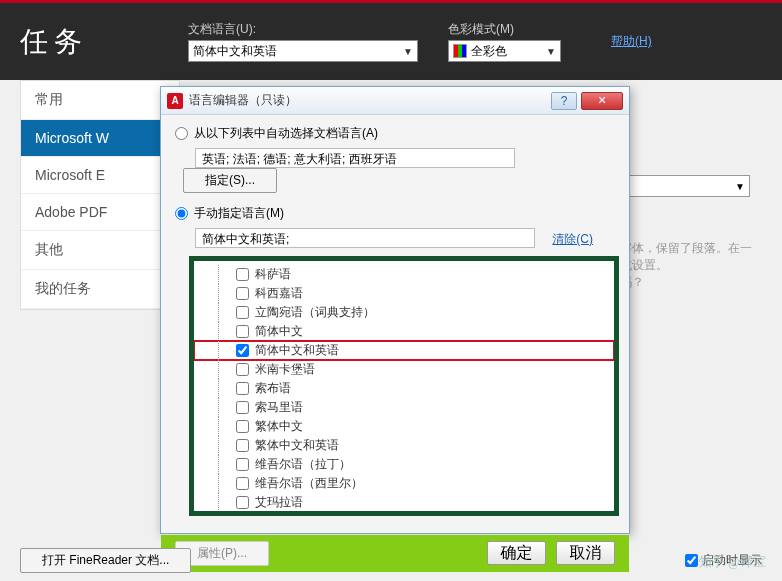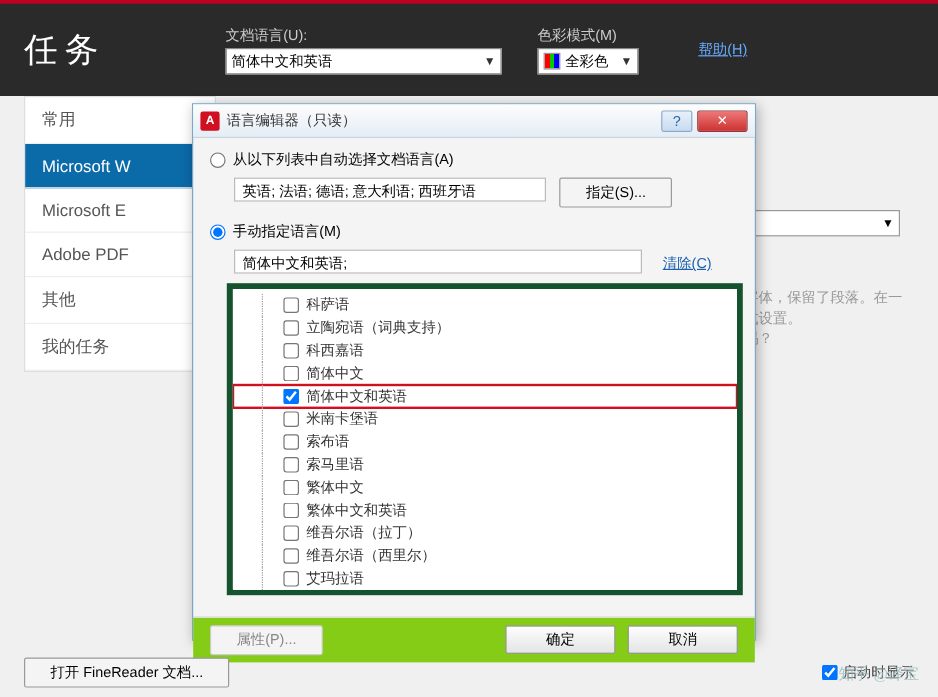--- a/index.html
+++ b/index.html
@@ -5,21 +5,21 @@
 * { box-sizing: border-box; margin: 0; padding: 0; font-family: "Microsoft YaHei", SimSun, Arial, sans-serif; }
 body { width: 782px; height: 581px; background: #f0f0f0; position: relative; overflow: hidden; }
 
 
 .top-bar { height: 80px; background: #2a2a2a; border-top: 3px solid #c00020; display: flex; align-items: center; padding: 0 20px; }
 .top-bar .title { color: #fff; font-size: 28px; font-weight: 300; letter-spacing: 6px; margin-right: 100px; font-family: Liberation Serif, serif; }
 .field-group { display: flex; flex-direction: column; margin-right: 30px; }
 .field-label { color: #ccc; font-size: 12px; margin-bottom: 2px; }
 .combo { display: flex; align-items: center; background: #fff; border: 1px solid #888; height: 22px; padding: 0 4px; font-size: 12px; }
 .combo.wide { width: 230px; }
-.combo.small { width: 84px; }
+.combo.small { width: 113px; }
 .combo .arrow { margin-left: auto; font-size: 10px; color: #333; }
 .color-icon { display: inline-block; width: 14px; height: 14px; margin-right: 4px; background: linear-gradient(90deg, #f00 33%, #0c0 33% 66%, #00f 66%); border: 1px solid #999; }
 .help-link { color: #6af; font-size: 12px; text-decoration: underline; margin-left: 20px; }
 
 
 .sidebar { position: absolute; top: 80px; left: 20px; width: 160px; background: #fff; border: 1px solid #ddd; }
 .side-item { padding: 10px 14px; font-size: 14px; color: #555; border-bottom: 1px solid #eee; cursor: pointer; white-space: nowrap; overflow: hidden; }
 .side-item.sel { background: #0b6aa8; color: #fff; }
 
 
@@ -38,36 +38,36 @@
 .dlg-titlebar { height: 28px; background: linear-gradient(#fdfdfd, #e4ecf5); border-bottom: 1px solid #c7d4e0; display: flex; align-items: center; padding: 0 6px; }
 .dlg-icon { width: 16px; height: 16px; background: #d01020; border-radius: 2px; margin-right: 6px; display: flex; align-items: center; justify-content: center; color: #fff; font-size: 10px; font-weight: bold; }
 .dlg-title { color: #333; }
 .dlg-btns { margin-left: auto; display: flex; gap: 4px; }
 .dlg-help { width: 26px; height: 18px; background: linear-gradient(#e8f0fa,#c7dbf0); border: 1px solid #8aa9c6; border-radius: 2px; display: flex; align-items: center; justify-content: center; color: #2564a0; font-size: 12px; }
 .dlg-close { width: 42px; height: 18px; background: linear-gradient(#e77,#c33); border: 1px solid #933; border-radius: 2px; display: flex; align-items: center; justify-content: center; color: #fff; font-size: 11px; }
 
 .dlg-body { padding: 10px 14px; }
 .radio-row { display: flex; align-items: center; margin-bottom: 6px; }
 .radio-row input { margin-right: 6px; }
-.auto-langs { margin-left: 20px; width: 260px; height: 20px; border: 1px solid #bbb; background: #fff; padding: 2px 6px; font-size: 12px; display: inline-block; }
+.auto-langs { margin-left: 20px; width: 320px; height: 20px; border: 1px solid #bbb; background: #fff; padding: 2px 6px; font-size: 12px; display: inline-block; }
 .specify-btn { margin-left: 8px; vertical-align: top; }
 
 .manual-input { margin-left: 20px; width: 340px; height: 20px; border: 1px solid #bbb; background: #fff; padding: 2px 6px; font-size: 12px; display: inline-block; }
 .clear-link { color: #1a5fb0; text-decoration: underline; margin-left: 14px; cursor: pointer; }
 
 .tree-box { margin: 8px 0 8px 14px; width: 430px; height: 260px; border: 5px solid #14532d; background: #fff; overflow-y: scroll; padding: 4px 0; }
 .tree-item { display: flex; align-items: center; padding: 1px 6px 1px 42px; font-size: 12px; color: #333; position: relative; }
 .tree-item::before { content: ""; position: absolute; left: 24px; top: 0; bottom: 0; border-left: 1px dotted #999; }
 .tree-item input { margin-right: 6px; }
 .tree-item.highlighted { outline: 2px solid #d01020; outline-offset: -1px; background: #fff; }
 
 .dlg-footer { display: flex; align-items: flex-start; padding: 6px 14px; border-top: 1px solid #ddd; background: #84cc16; }
 .props-btn { color: #888; border-color: #ccc; }
 .ok-cancel { margin-left: auto; display: flex; gap: 10px; }
-.std-btn { width: 92px; height: 24px; background: linear-gradient(#fefefe,#e4e4e4); border: 1px solid #999; border-radius: 2px; font-size: 12px; }
+.std-btn { width: 59px; height: 24px; background: linear-gradient(#fefefe,#e4e4e4); border: 1px solid #999; border-radius: 2px; font-size: 16px; }
 
 
 .tree-box::-webkit-scrollbar { width: 16px; }
 .tree-box::-webkit-scrollbar-track { background: #f1f1f1; border-left: 1px solid #ddd; }
 .tree-box::-webkit-scrollbar-thumb { background: #cfcfcf; border: 1px solid #aaa; border-radius: 2px; }
 .tree-box::-webkit-scrollbar-button { background: #e8e8e8; border: 1px solid #bbb; height: 16px; }
 </style>
 </head>
 <body>
 
@@ -131,25 +131,25 @@
       <span class="manual-input">简体中文和英语;</span>
       <span class="clear-link">清除(C)</span>
     </div>
     <div class="tree-box" id="tree">
         <div class="tree-item">
           <input type="checkbox" style="">
           <span>科萨语</span>
         </div>
         <div class="tree-item">
           <input type="checkbox" style="">
+          <span>科西嘉语</span>
+        </div>
+        <div class="tree-item">
+          <input type="checkbox" style="">
           <span>立陶宛语（词典支持）</span>
-        </div>
-        <div class="tree-item">
-          <input type="checkbox" style="">
-          <span>科西嘉语</span>
         </div>
         <div class="tree-item">
           <input type="checkbox" style="">
           <span>简体中文</span>
         </div>
         <div class="tree-item highlighted">
           <input type="checkbox" checked="" style="">
           <span>简体中文和英语</span>
         </div>
         <div class="tree-item">

